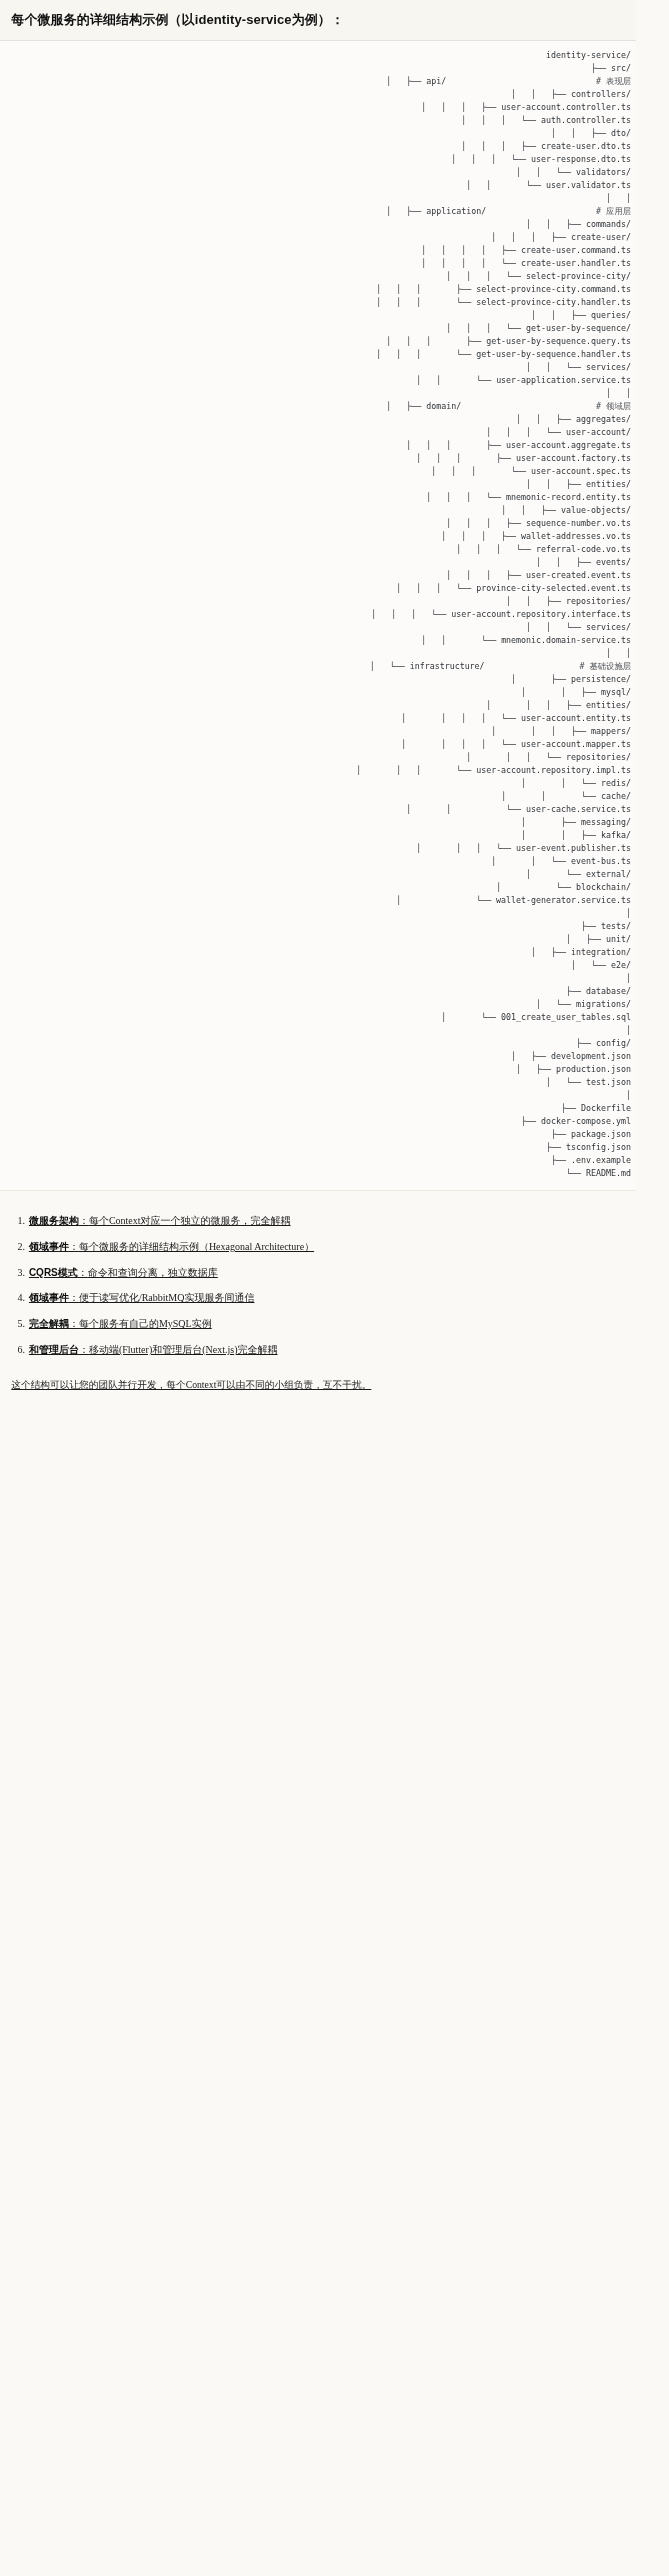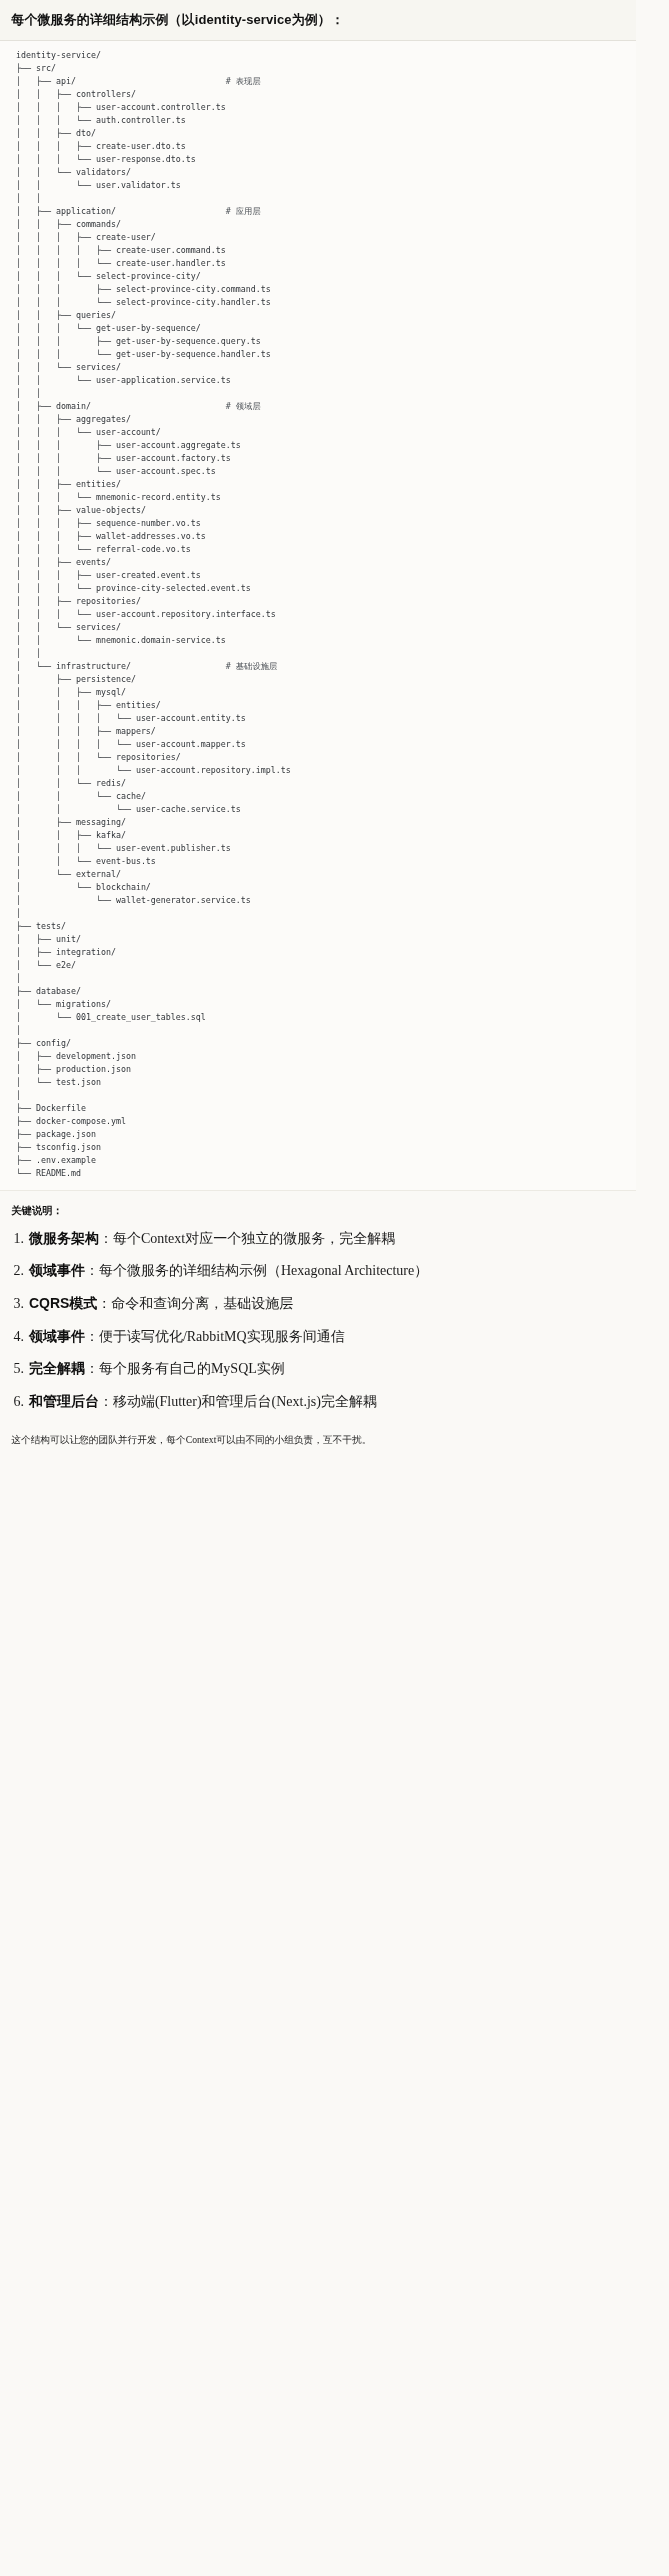--- a/index.html
+++ b/index.html
@@ -29,50 +29,52 @@
   }
 
   
   .tree-block {
     background: #fcfbf9;
     padding: 8.8px 0 10px 0;
     border-bottom: 0.6px solid #eceae3;
   }
   .tree-pre {
     margin: 0;
-    padding: 0 16px;
+    padding: 0 5px;
     font-family: "DejaVu Sans Mono", "Liberation Mono", monospace;
     font-size: 8.3px;
     line-height: 13px;
     color: #2f3338;
     white-space: pre;
     tab-size: 4;
+    text-align: right;
   }
   .tree-line { display: block; height: 13px; white-space: pre; }
   .tree-line .cmt { color: #4a4f55; }
 
   
   .keypoints-wrap {
     padding: 8.8px 11.3px 3.8px 11.3px;
     background: #faf9f6;
   }
   .keypoints-title {
     font-family: "Liberation Sans", "DejaVu Sans", sans-serif;
     font-weight: bold;
     font-size: 10.3px;
     line-height: 1.5;
     color: #111111;
     margin: 2.5px 0 8.8px 0;
   }
   ol.keypoints {
-    margin: 4px 0 0 0;
+    margin: 12px 0 0 0;
     padding: 0 0 0 16.3px;
     list-style: decimal;
-    font-size: 14px;
+    font-size: 10px;
     line-height: 1.7;
+    text-decoration: underline;
   }
   ol.keypoints > li {
     margin: 0 0 8.8px 0;
     padding-left: 1.3px;
     color: #1b1b1b;
   }
   ol.keypoints > li::marker {
     font-family: "Liberation Serif", serif;
   }
   .kp-label {
@@ -82,39 +84,39 @@
   }
   .kp-sep { color: #1b1b1b; }
   .kp-text { color: #1b1b1b; }
 
   .closing {
     padding: 5px 11.3px 12.5px 11.3px;
     font-size: 9.7px;
     line-height: 1.8;
     color: #1b1b1b;
     background: #faf9f6;
+    text-decoration: underline;
   }
 </style>
 </head>
 <body>
 
 <div class="page">
 
   <div class="doc-heading">每个微服务的详细结构示例（以identity-service为例）：</div>
 
   <div class="tree-block">
     <pre class="tree-pre"><span class="tree-line">identity-service/</span><span class="tree-line">├── src/</span><span class="tree-line">│   ├── api/                              <span class="cmt"># 表现层</span></span><span class="tree-line">│   │   ├── controllers/</span><span class="tree-line">│   │   │   ├── user-account.controller.ts</span><span class="tree-line">│   │   │   └── auth.controller.ts</span><span class="tree-line">│   │   ├── dto/</span><span class="tree-line">│   │   │   ├── create-user.dto.ts</span><span class="tree-line">│   │   │   └── user-response.dto.ts</span><span class="tree-line">│   │   └── validators/</span><span class="tree-line">│   │       └── user.validator.ts</span><span class="tree-line">│   │</span><span class="tree-line">│   ├── application/                      <span class="cmt"># 应用层</span></span><span class="tree-line">│   │   ├── commands/</span><span class="tree-line">│   │   │   ├── create-user/</span><span class="tree-line">│   │   │   │   ├── create-user.command.ts</span><span class="tree-line">│   │   │   │   └── create-user.handler.ts</span><span class="tree-line">│   │   │   └── select-province-city/</span><span class="tree-line">│   │   │       ├── select-province-city.command.ts</span><span class="tree-line">│   │   │       └── select-province-city.handler.ts</span><span class="tree-line">│   │   ├── queries/</span><span class="tree-line">│   │   │   └── get-user-by-sequence/</span><span class="tree-line">│   │   │       ├── get-user-by-sequence.query.ts</span><span class="tree-line">│   │   │       └── get-user-by-sequence.handler.ts</span><span class="tree-line">│   │   └── services/</span><span class="tree-line">│   │       └── user-application.service.ts</span><span class="tree-line">│   │</span><span class="tree-line">│   ├── domain/                           <span class="cmt"># 领域层</span></span><span class="tree-line">│   │   ├── aggregates/</span><span class="tree-line">│   │   │   └── user-account/</span><span class="tree-line">│   │   │       ├── user-account.aggregate.ts</span><span class="tree-line">│   │   │       ├── user-account.factory.ts</span><span class="tree-line">│   │   │       └── user-account.spec.ts</span><span class="tree-line">│   │   ├── entities/</span><span class="tree-line">│   │   │   └── mnemonic-record.entity.ts</span><span class="tree-line">│   │   ├── value-objects/</span><span class="tree-line">│   │   │   ├── sequence-number.vo.ts</span><span class="tree-line">│   │   │   ├── wallet-addresses.vo.ts</span><span class="tree-line">│   │   │   └── referral-code.vo.ts</span><span class="tree-line">│   │   ├── events/</span><span class="tree-line">│   │   │   ├── user-created.event.ts</span><span class="tree-line">│   │   │   └── province-city-selected.event.ts</span><span class="tree-line">│   │   ├── repositories/</span><span class="tree-line">│   │   │   └── user-account.repository.interface.ts</span><span class="tree-line">│   │   └── services/</span><span class="tree-line">│   │       └── mnemonic.domain-service.ts</span><span class="tree-line">│   │</span><span class="tree-line">│   └── infrastructure/                   <span class="cmt"># 基础设施层</span></span><span class="tree-line">│       ├── persistence/</span><span class="tree-line">│       │   ├── mysql/</span><span class="tree-line">│       │   │   ├── entities/</span><span class="tree-line">│       │   │   │   └── user-account.entity.ts</span><span class="tree-line">│       │   │   ├── mappers/</span><span class="tree-line">│       │   │   │   └── user-account.mapper.ts</span><span class="tree-line">│       │   │   └── repositories/</span><span class="tree-line">│       │   │       └── user-account.repository.impl.ts</span><span class="tree-line">│       │   └── redis/</span><span class="tree-line">│       │       └── cache/</span><span class="tree-line">│       │           └── user-cache.service.ts</span><span class="tree-line">│       ├── messaging/</span><span class="tree-line">│       │   ├── kafka/</span><span class="tree-line">│       │   │   └── user-event.publisher.ts</span><span class="tree-line">│       │   └── event-bus.ts</span><span class="tree-line">│       └── external/</span><span class="tree-line">│           └── blockchain/</span><span class="tree-line">│               └── wallet-generator.service.ts</span><span class="tree-line">│</span><span class="tree-line">├── tests/</span><span class="tree-line">│   ├── unit/</span><span class="tree-line">│   ├── integration/</span><span class="tree-line">│   └── e2e/</span><span class="tree-line">│</span><span class="tree-line">├── database/</span><span class="tree-line">│   └── migrations/</span><span class="tree-line">│       └── 001_create_user_tables.sql</span><span class="tree-line">│</span><span class="tree-line">├── config/</span><span class="tree-line">│   ├── development.json</span><span class="tree-line">│   ├── production.json</span><span class="tree-line">│   └── test.json</span><span class="tree-line">│</span><span class="tree-line">├── Dockerfile</span><span class="tree-line">├── docker-compose.yml</span><span class="tree-line">├── package.json</span><span class="tree-line">├── tsconfig.json</span><span class="tree-line">├── .env.example</span><span class="tree-line">└── README.md</span></pre>
   </div>
 
   <div class="keypoints-wrap">
-    <div class="keypoints-title">关键说明：</div>
     <ol class="keypoints">
         <li><span class="kp-label">微服务架构</span><span class="kp-sep">：</span><span class="kp-text">每个Context对应一个独立的微服务，完全解耦</span></li>
         <li><span class="kp-label">领域事件</span><span class="kp-sep">：</span><span class="kp-text">每个微服务的详细结构示例（Hexagonal Architecture）</span></li>
-        <li><span class="kp-label">CQRS模式</span><span class="kp-sep">：</span><span class="kp-text">命令和查询分离，基础设施层</span></li>
+        <li><span class="kp-label">CQRS模式</span><span class="kp-sep">：</span><span class="kp-text">命令和查询分离，独立数据库</span></li>
         <li><span class="kp-label">领域事件</span><span class="kp-sep">：</span><span class="kp-text">便于读写优化/RabbitMQ实现服务间通信</span></li>
         <li><span class="kp-label">完全解耦</span><span class="kp-sep">：</span><span class="kp-text">每个服务有自己的MySQL实例</span></li>
         <li><span class="kp-label">和管理后台</span><span class="kp-sep">：</span><span class="kp-text">移动端(Flutter)和管理后台(Next.js)完全解耦</span></li>
       </ol>
   </div>
 
   <div class="closing">这个结构可以让您的团队并行开发，每个Context可以由不同的小组负责，互不干扰。</div>
 
 </div>
 

